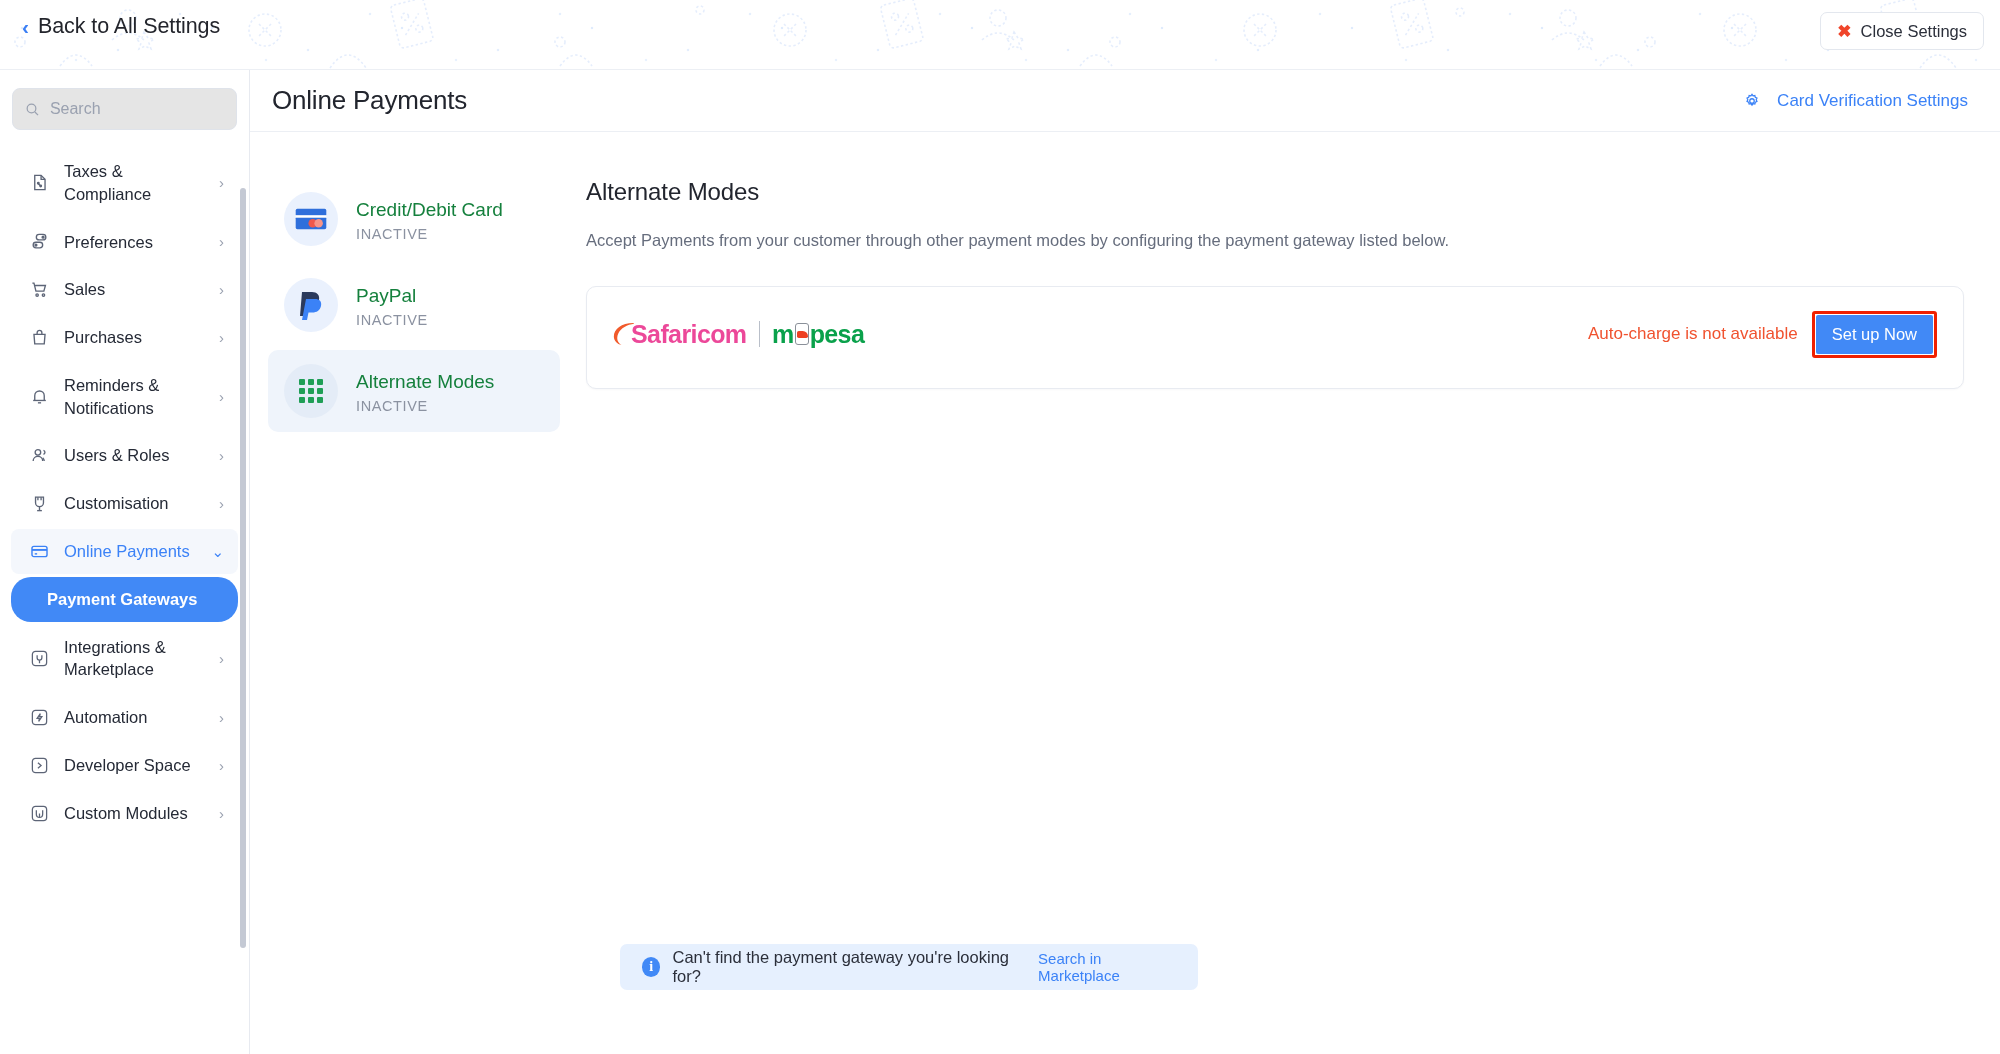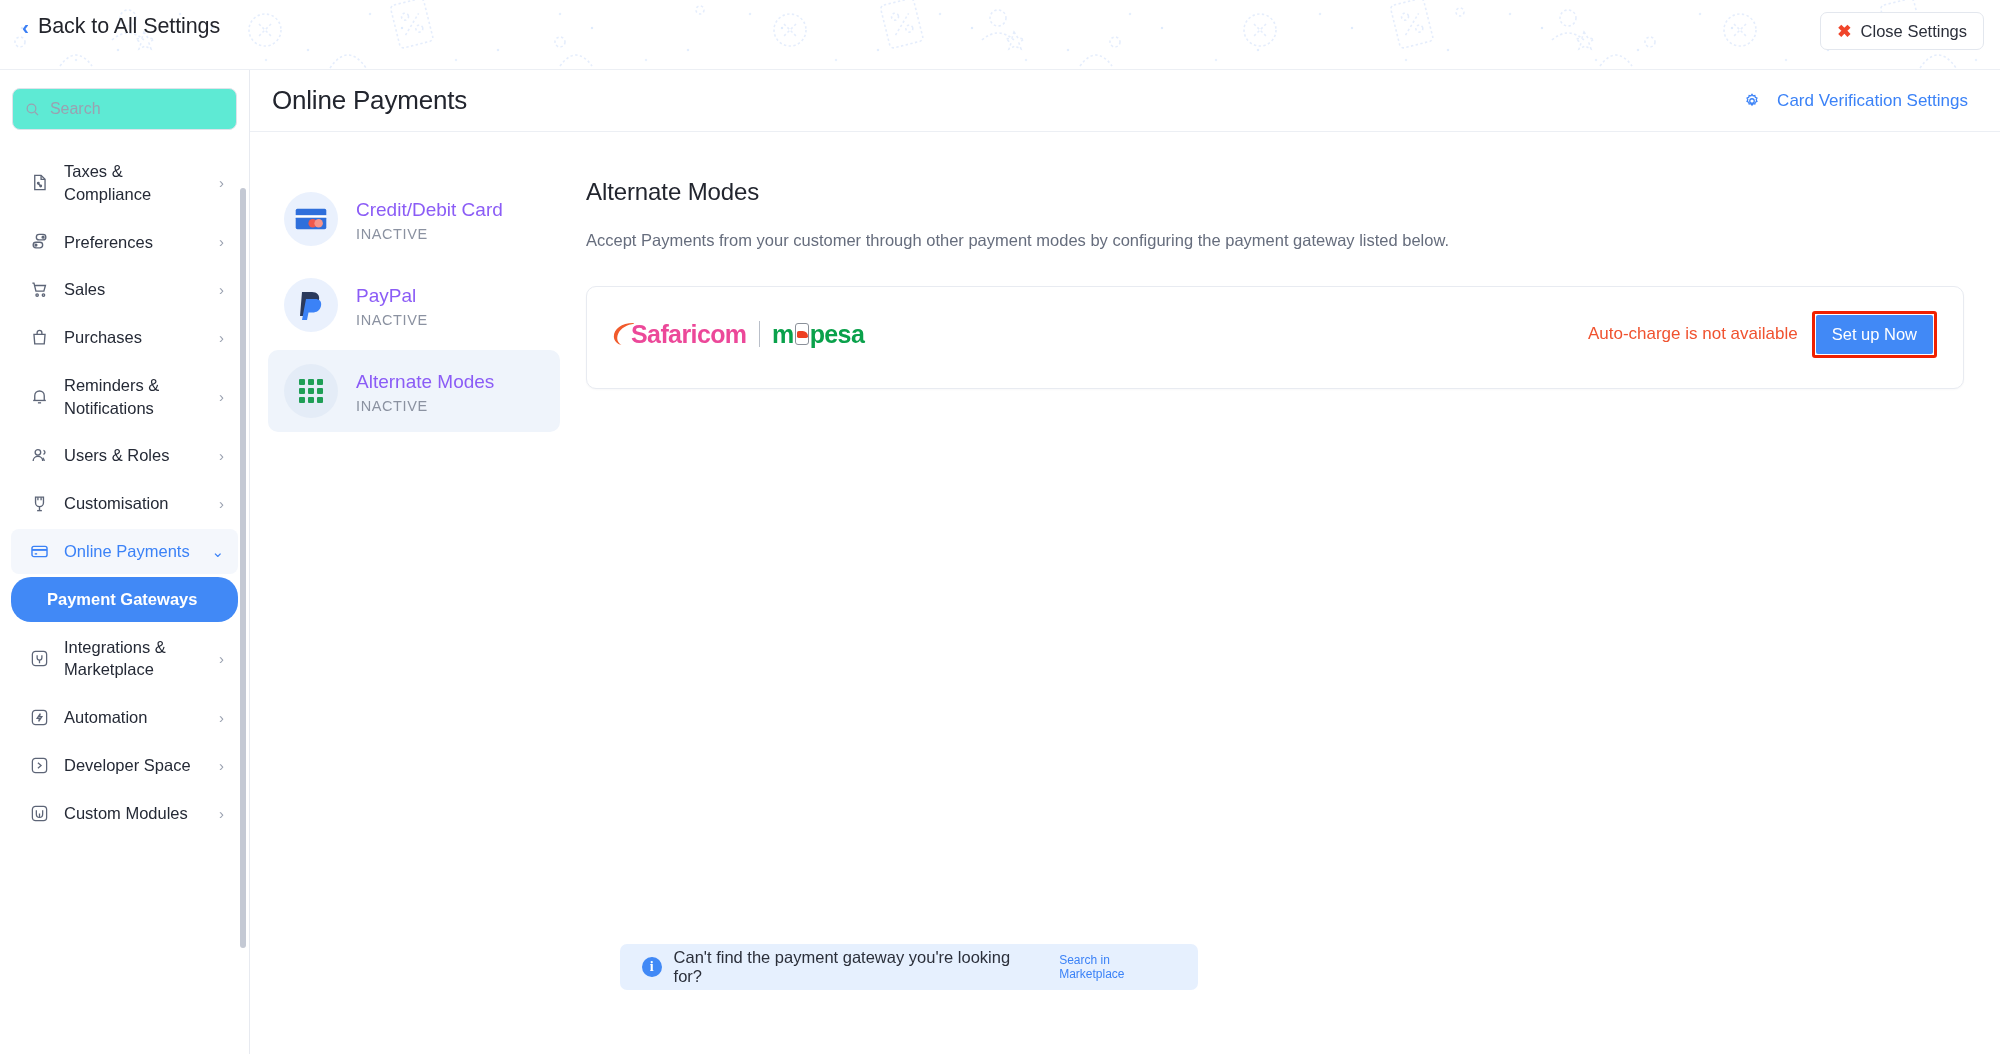--- a/index.html
+++ b/index.html
@@ -52,21 +52,21 @@
   .sidebar {
     position: absolute; top: 70px; left: 0; width: 250px; height: 984px;
     background: #ffffff;
     border-right: 1px solid #e7eaf0;
     overflow: hidden;
   }
   .search-wrap { padding: 18px 12px 10px 12px; }
   .search-box {
     height: 42px; border: 1px solid #dfe3ea; border-radius: 8px;
     display: flex; align-items: center; gap: 10px; padding: 0 12px;
-    background: #5eead4; cursor: text;
+    background: #e5e5e5; cursor: text;
   }
   .search-input {
     border: none; outline: none; font-size: 16px; color: #3c4250;
     font-family: "Liberation Sans", sans-serif; width: 100%; background: transparent;
   }
   .search-input::placeholder { color: #9aa1b0; }
 
   .nav { padding: 6px 0 20px 0; }
   .nav-item {
     display: flex; align-items: center;
@@ -125,21 +125,21 @@
     display: flex; align-items: center; gap: 18px;
     padding: 14px 16px; border-radius: 10px; cursor: pointer;
     margin-bottom: 4px;
   }
   .method.selected { background: #eff4fb; }
   .method-icon {
     width: 54px; height: 54px; flex: 0 0 54px; border-radius: 50%;
     background: #eaf1fd; display: flex; align-items: center; justify-content: center;
   }
   .method.selected .method-icon { background: #e4ecf7; }
-  .method-text .mname { font-size: 19px; color: #8b5cf6; line-height: 1.45; }
+  .method-text .mname { font-size: 19px; color: #15803d; line-height: 1.45; }
   .method-text .mstatus { font-size: 14.5px; color: #8b92a1; letter-spacing: 0.6px; margin-top: 3px; }
 
   
   .detail { flex: 1; padding: 0 36px 0 26px; }
   .detail-title { font-size: 24px; color: #22252e; font-weight: 400; letter-spacing: -0.1px; }
   .detail-sub { font-size: 16.5px; color: #666d7d; margin-top: 22px; line-height: 1.5; }
 
   .gateway-card {
     margin-top: 33px; border: 1px solid #e8ebf1; border-radius: 10px;
     padding: 24px 26px 30px 26px; background: #fff;
@@ -181,21 +181,21 @@
     position: absolute; left: 370px; bottom: 62px;
     width: 578px; height: 46px; background: #e6f0fe; border-radius: 7px;
     display: flex; align-items: center; gap: 12px; padding: 0 22px;
   }
   .info-icon {
     width: 20px; height: 20px; border-radius: 50%; background: #4189f6;
     color: #fff; font-size: 14px; font-weight: 700; display: flex;
     align-items: center; justify-content: center; font-family: "Liberation Serif", serif;
   }
   .banner-text { font-size: 16.5px; color: #2b2f3a; }
-  .banner-link { font-size: 12px; color: #3b82f7; cursor: pointer; margin-left: 12px; }
+  .banner-link { font-size: 15px; color: #3b82f7; cursor: pointer; margin-left: 12px; }
 </style>
 </head>
 <body>
 
 <div class="topbar">
   <svg class="topbar-pattern" viewBox="0 0 2000 70" preserveAspectRatio="none">
     <g stroke="#dde8fb" stroke-width="1.6" fill="none" stroke-dasharray="2.4 2.4">
       <circle cx="265" cy="30" r="16"></circle>
         <path d="M259 24 l12 12 M271 24 l-12 12"></path>
       <circle cx="790" cy="30" r="16"></circle>

